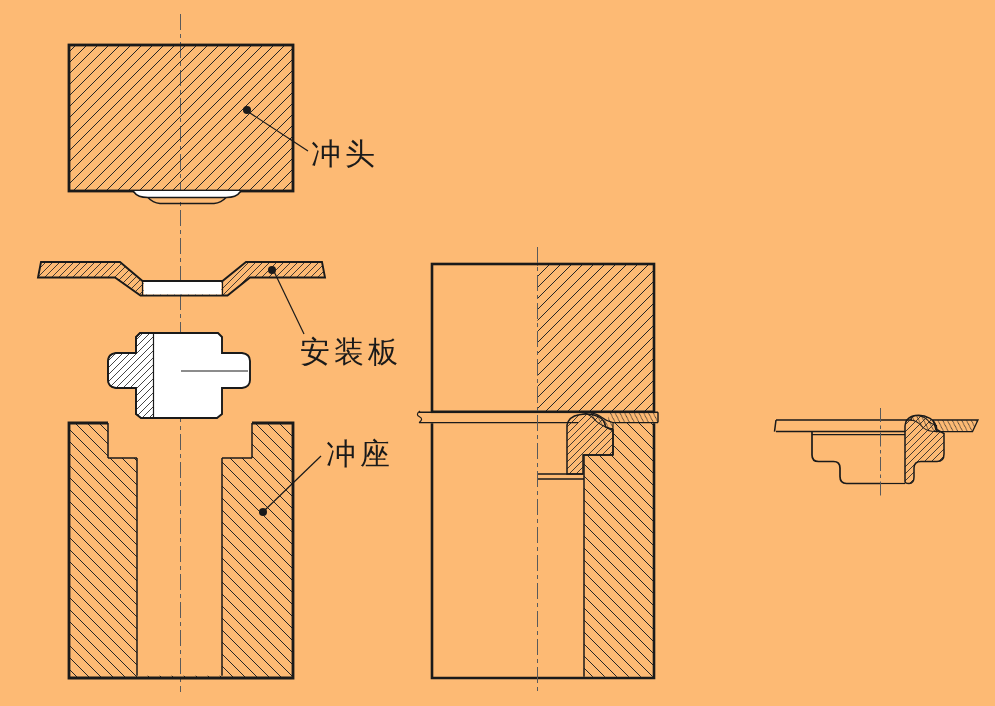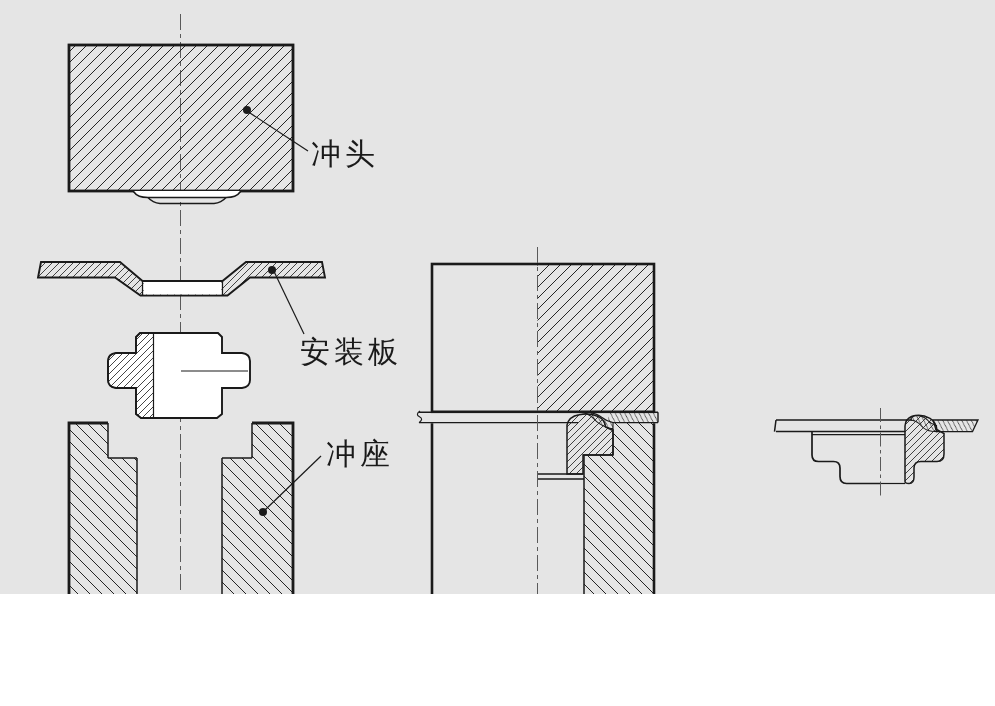--- a/index.html
+++ b/index.html
@@ -1,16 +1,16 @@
 <!DOCTYPE html>
 <html><head>
 <meta charset="utf-8">
 <style>
   html,body{margin:0;padding:0;background:#ffffff;}
-  .stage{width:995px;height:594px;position:relative;background:#e5e5e5;overflow:hidden;}
+  .stage{width:995px;height:706px;position:relative;background:#fdba74;overflow:hidden;}
   svg{display:block;}
   text.part-label{font-family:"Liberation Serif", serif;font-size:30px;fill:#1a1a1a;letter-spacing:4px;}
 </style>
 </head>
 <body>
 
 <div class="stage">
 <svg width="995" height="706" viewBox="0 0 995 706">
   <defs>
 

